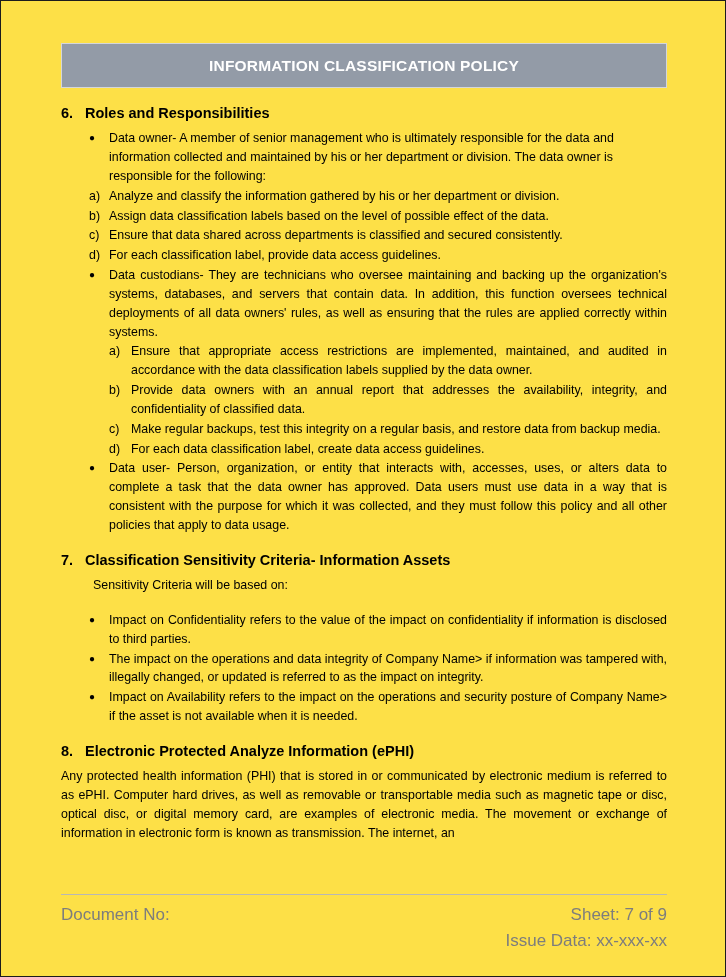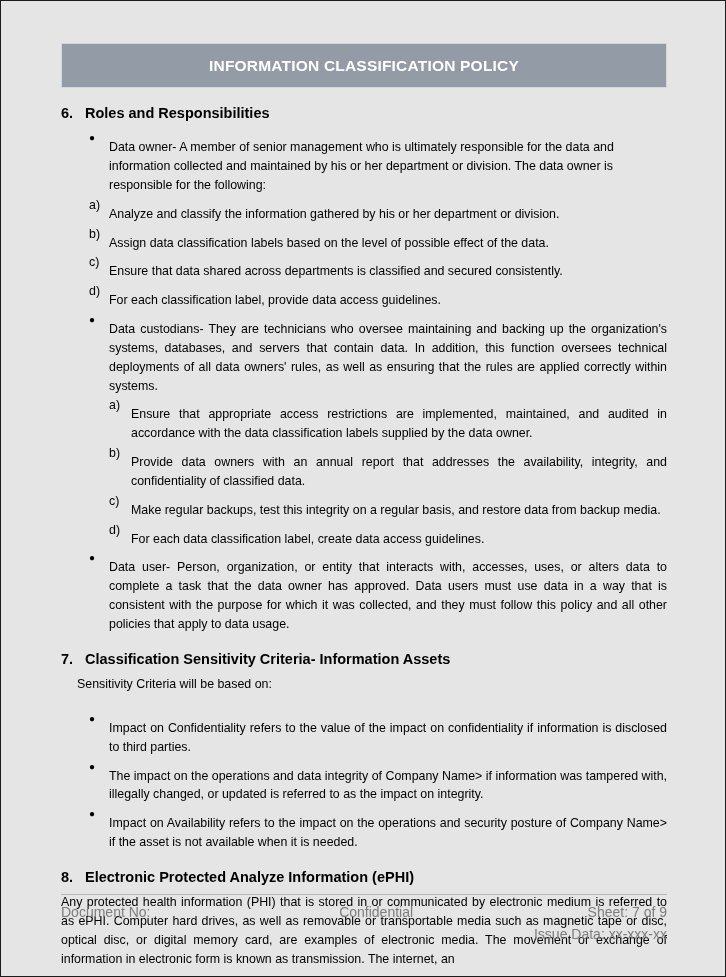--- a/index.html
+++ b/index.html
@@ -7,21 +7,21 @@
     padding: 0;
     background: #ffffff;
   }
   body {
     font-family: "Liberation Sans", sans-serif;
   }
   .page {
     position: relative;
     width: 726px;
     height: 977px;
-    background: #e5e5e5;
+    background: #fde047;
     box-sizing: border-box;
     border: 1px solid #1c1c1c;
     overflow: hidden;
   }
   .content {
     position: absolute;
     left: 60px;
     top: 0;
     width: 606px;
     height: 977px;
@@ -68,21 +68,21 @@
   }
 
   
   .para {
     font-size: 12.4px;
     color: #000000;
     line-height: 1.52;
     margin: 0 0 2px 0;
   }
   .para-indent {
-    margin-left: 16px;
+    margin-left: 32px;
   }
   .para-justify {
     text-align: justify;
   }
   .spacer-md { height: 14px; }
 
   
   ul.bullets, ol.alpha {
     list-style: none;
     margin: 0;
@@ -94,21 +94,20 @@
     line-height: 1.52;
     color: #000000;
     margin-bottom: 1px;
   }
   li.item .marker {
     flex: 0 0 auto;
     text-align: left;
   }
   li.item .body {
     flex: 1 1 auto;
-    margin-top: 9px;
   }
 
   
   .lvl-bullet { margin-left: 28px; }
   .lvl-bullet > .marker { width: 20px; font-size: 10px; line-height: 1.75; }
   
   .lvl-alpha-1 { margin-left: 28px; }
   .lvl-alpha-1 > .marker { width: 20px; }
   
   .lvl-alpha-2 { margin-left: 48px; }
@@ -124,21 +123,21 @@
     width: 606px;
   }
   .footer-rule {
     height: 1px;
     background: #b7b7b7;
     width: 100%;
   }
   .footer-row {
     display: flex;
     align-items: flex-end;
-    font-size: 14px;
+    font-size: 17px;
     color: #7d7d7d;
     line-height: 1.55;
   }
   .footer-row.first { margin-top: 7px; }
   .footer-left { flex: 0 0 38%; text-align: left; }
   .footer-center { flex: 0 0 28%; text-align: center; }
   .footer-right { flex: 1 1 auto; text-align: right; }
 </style>
 </head>
 <body>
@@ -250,21 +249,20 @@
       </div>
       <p class="para para-justify">Any protected health information (PHI) that is stored in or communicated by electronic medium is referred to as ePHI. Computer hard drives, as well as removable or transportable media such as magnetic tape or disc, optical disc, or digital memory card, are examples of electronic media. The movement or exchange of information in electronic form is known as transmission. The internet, an</p>
     </div>
 
   </div>
 
   <div class="footer">
     <div class="footer-rule"></div>
     <div class="footer-row first">
       <span class="footer-left">Document No:</span>
-      <span class="footer-center">Confidential</span>
       <span class="footer-right">Sheet: 7 of 9</span>
     </div>
     <div class="footer-row">
       <span class="footer-center"></span>
       <span class="footer-right">Issue Data: xx-xxx-xx</span>
     </div>
   </div>
 
 </div>
 

